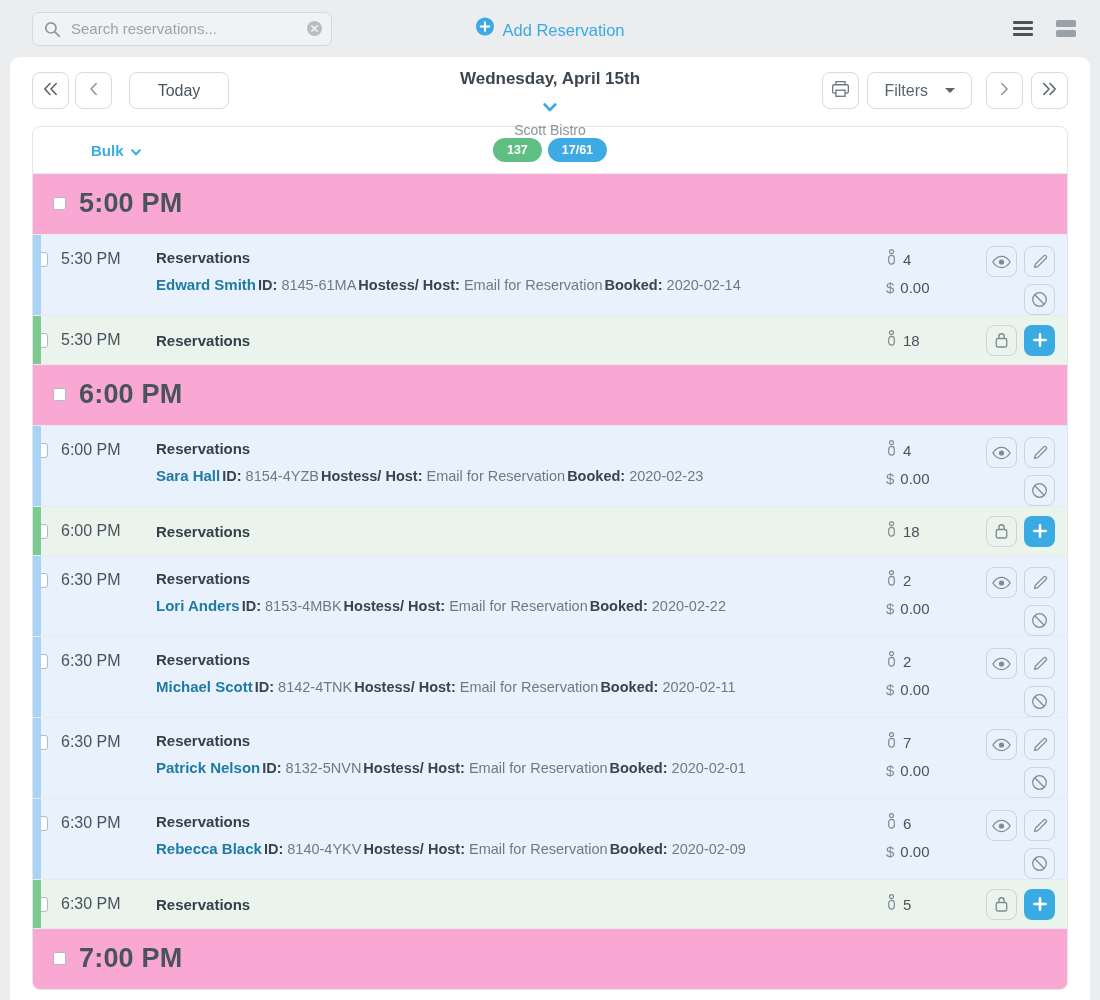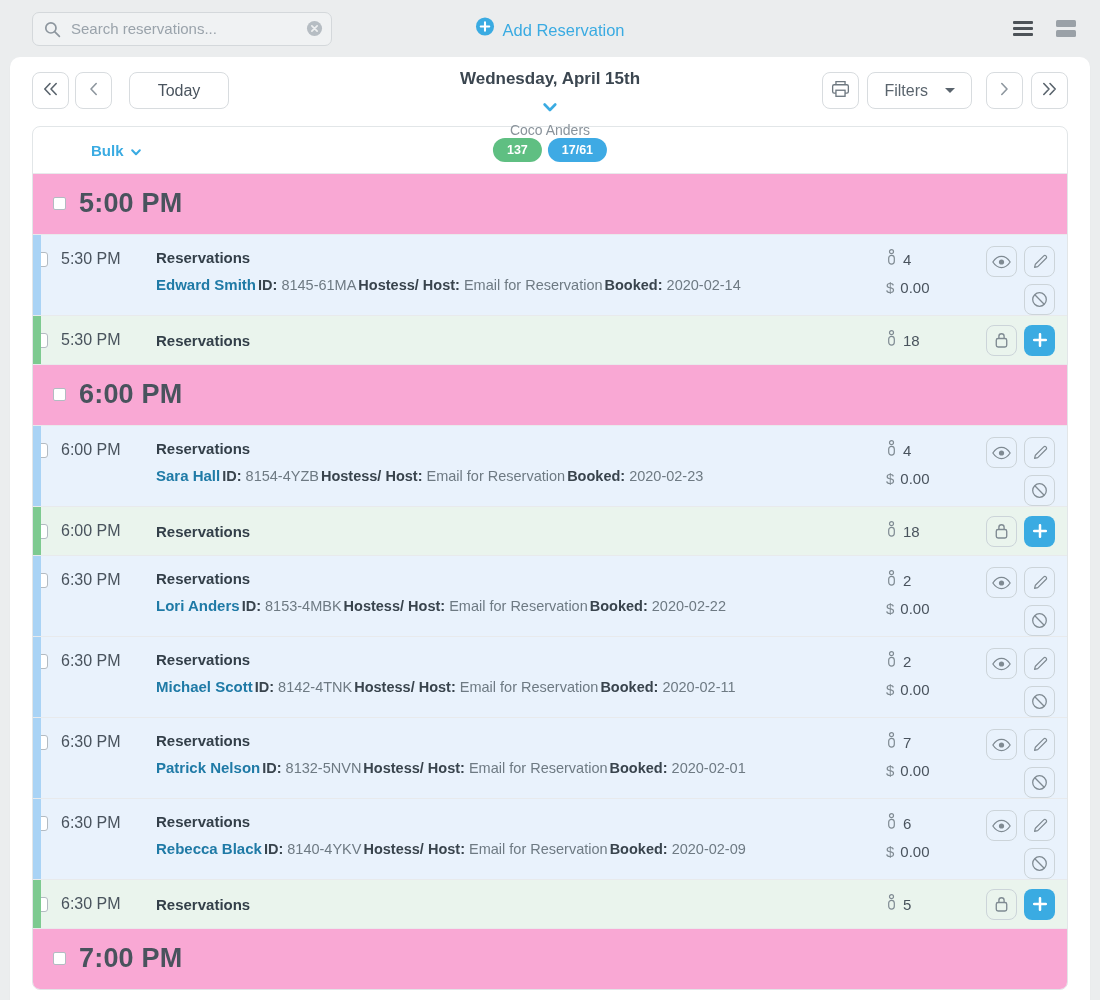--- a/index.html
+++ b/index.html
@@ -183,21 +183,21 @@
 
     <div class="date-center">
       <div class="date-title">
         <span>Wednesday, April 15th</span>
         <span>
           <svg width="14" height="9" viewBox="0 0 14 9">
               <path d="M1.7 1.5L7 7l5.3-5.5" fill="none" stroke="#3aabe2" stroke-width="2.6" stroke-linecap="round" stroke-linejoin="round"></path>
             </svg>
         </span>
       </div>
-      <div class="venue">Coco Anders</div>
+      <div class="venue">Scott Bistro</div>
     </div>
 
     <div class="nav-right">
       <button class="btn btn-sq">
         <span>
           <svg width="19" height="18" viewBox="0 0 20 19">
               <path d="M5.2 5V1.8h9.6V5" fill="none" stroke="#6e7880" stroke-width="1.4"></path>
               <rect x="1.7" y="5" width="16.6" height="8.8" rx="1.6" fill="none" stroke="#6e7880" stroke-width="1.4"></rect>
               <rect x="5.2" y="10.8" width="9.6" height="6.4" fill="#fff" stroke="#6e7880" stroke-width="1.4"></rect>
             </svg>

